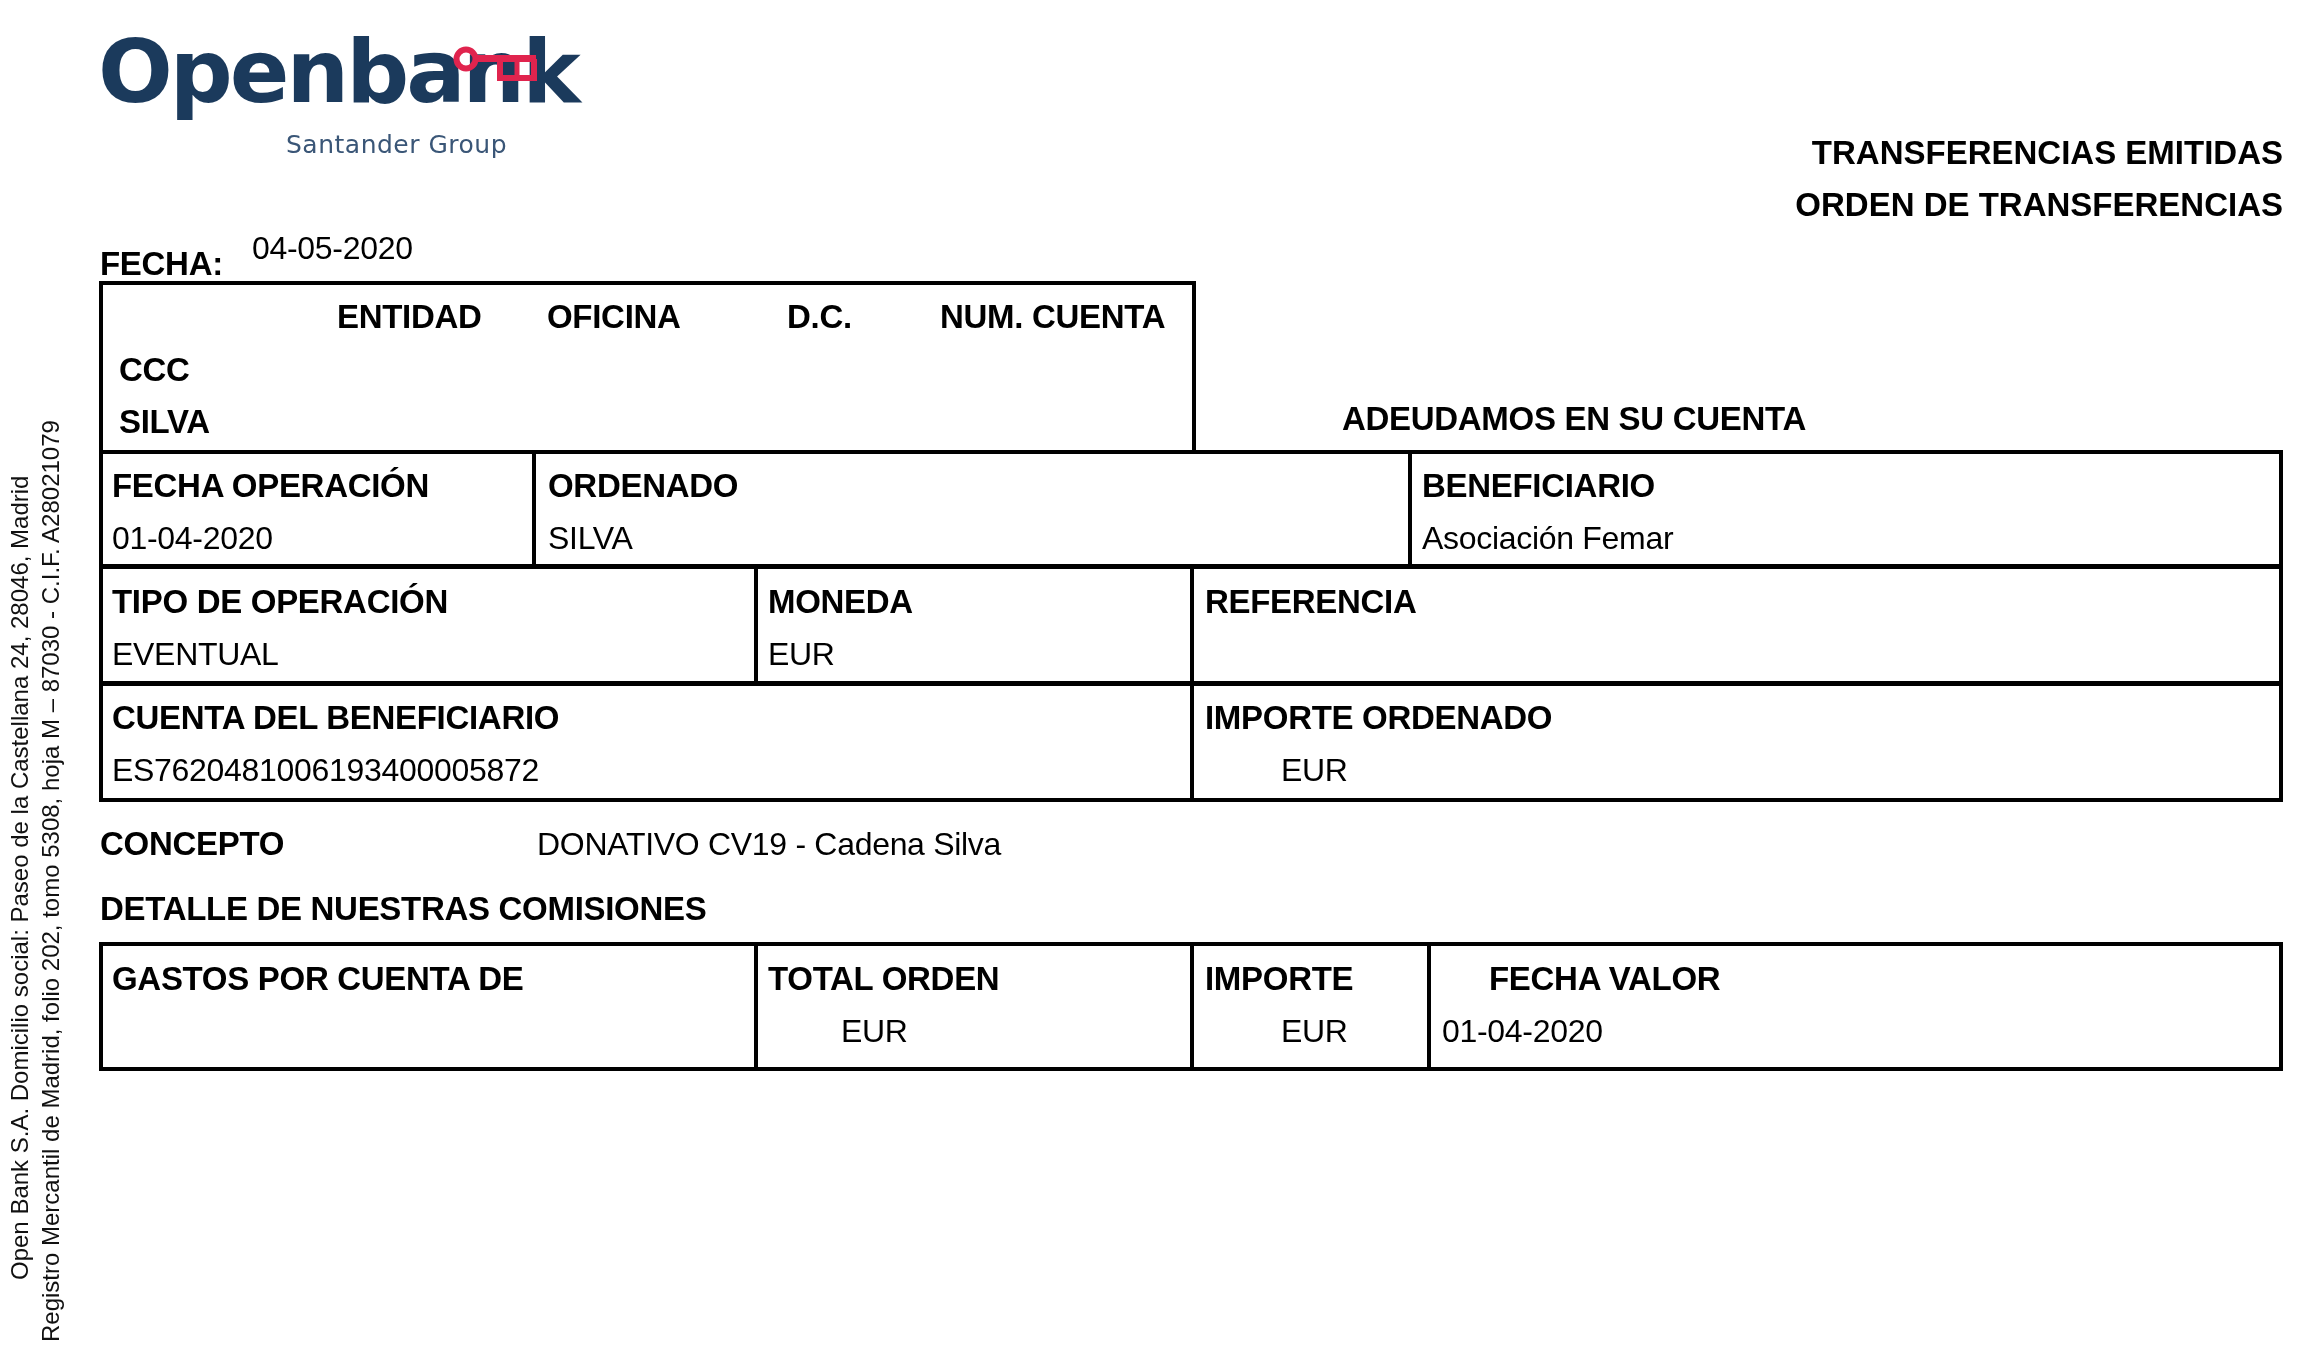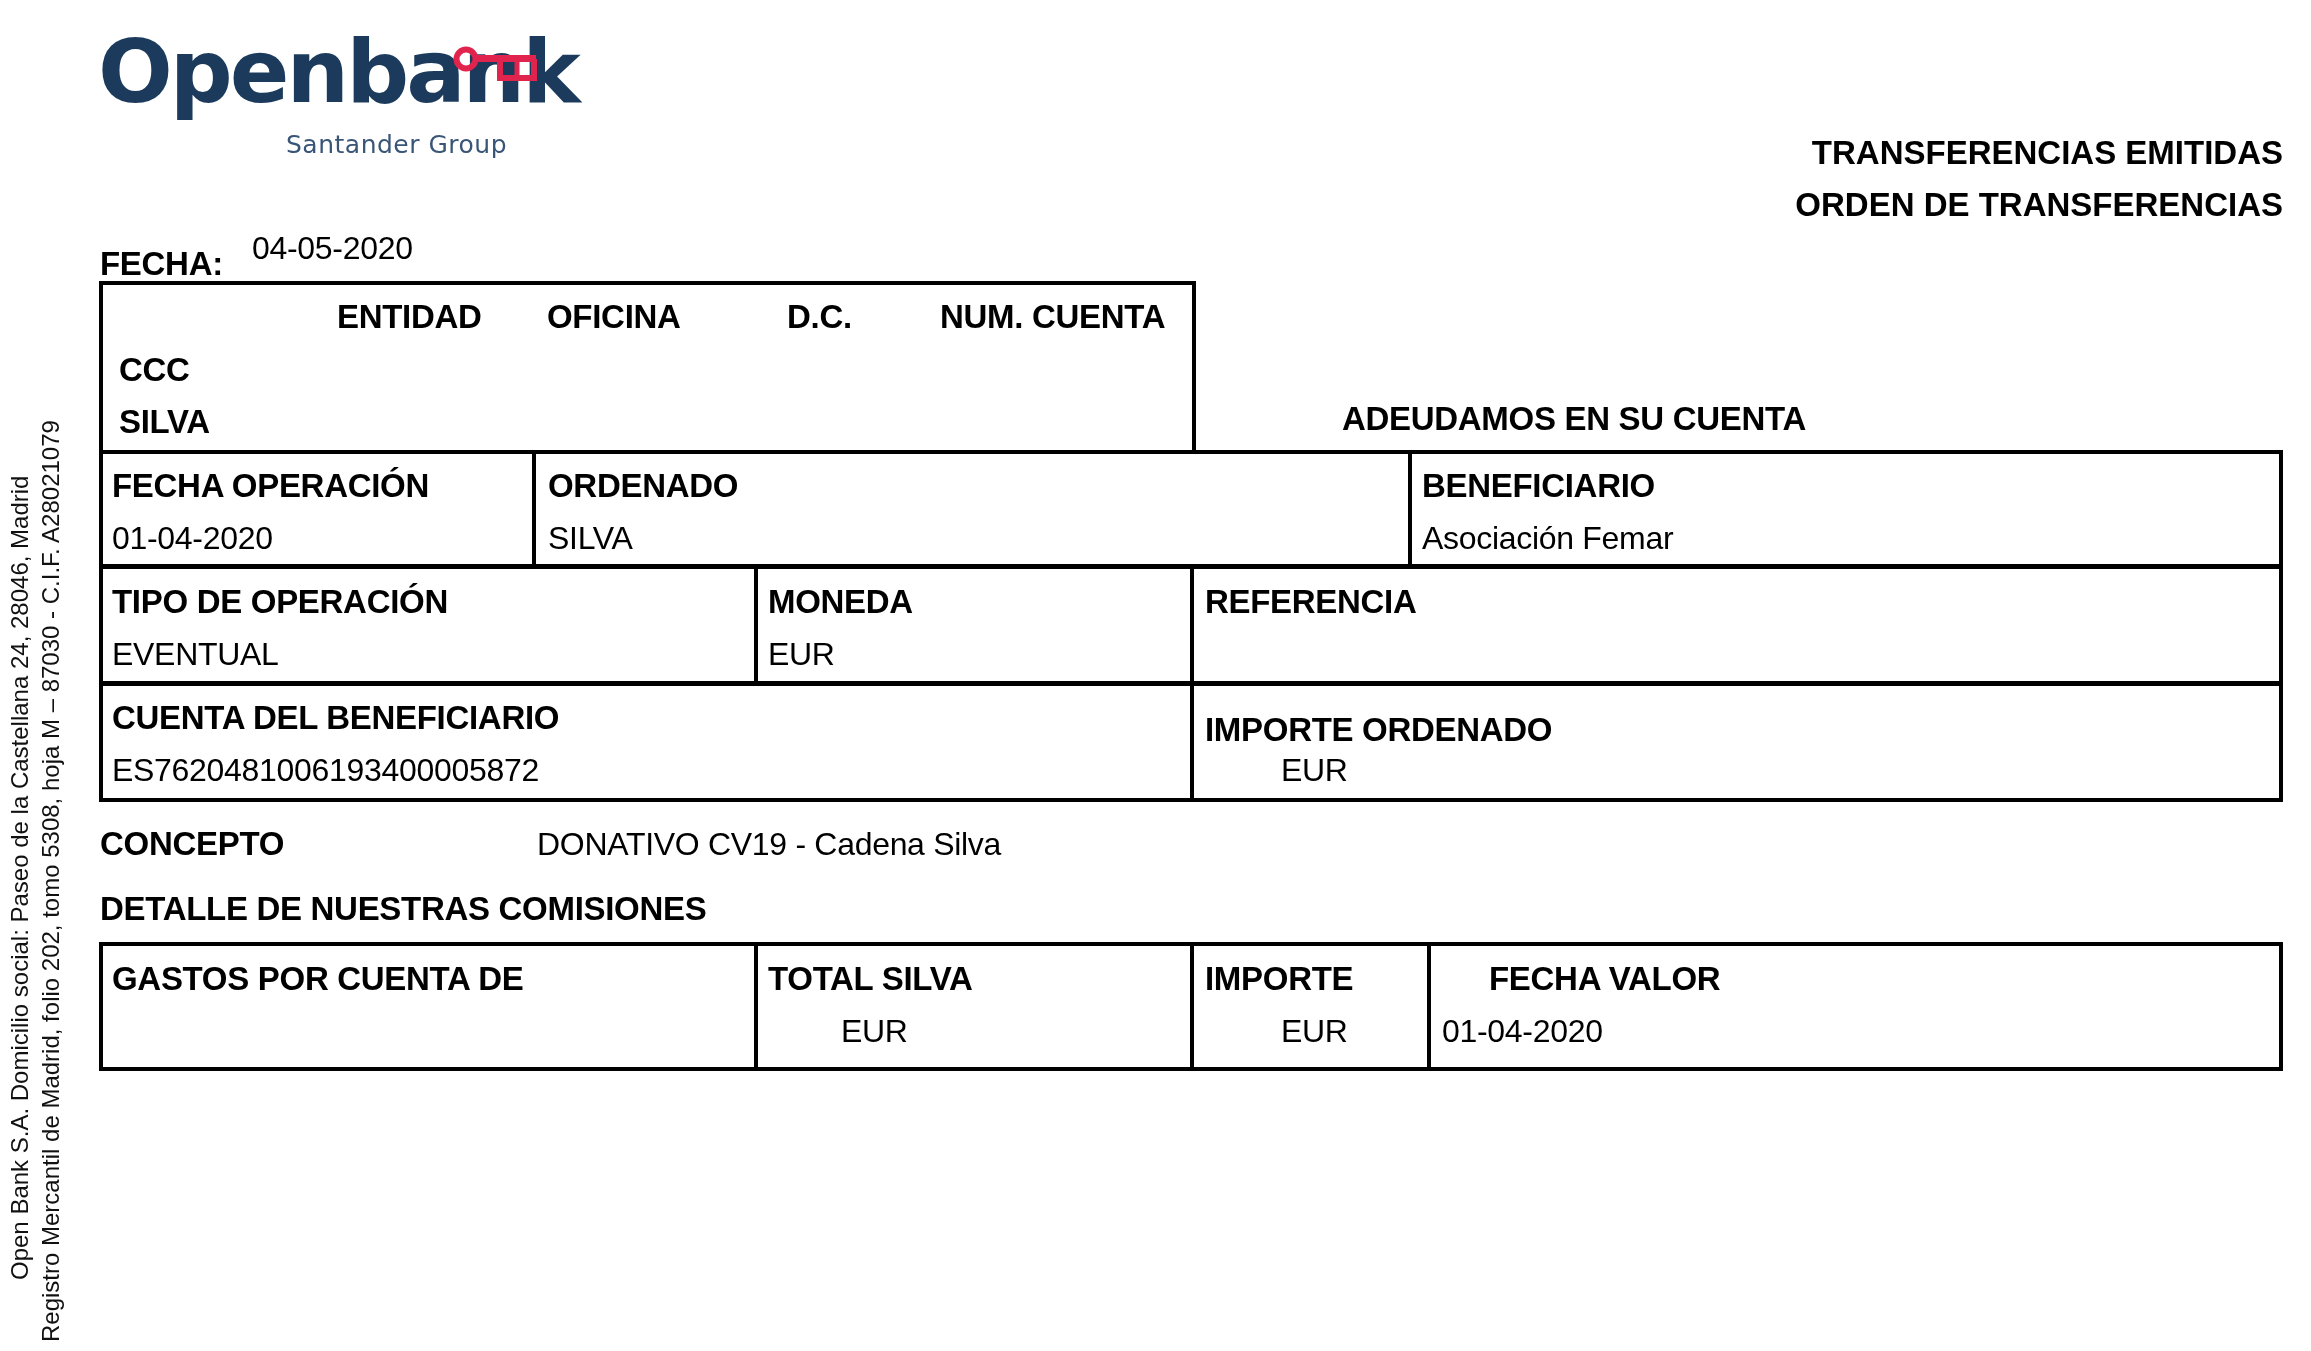--- a/index.html
+++ b/index.html
@@ -79,36 +79,36 @@
 
 <div class="abs lbl" style="left:112px; top:583px;">TIPO DE OPERACIÓN</div>
 <div class="abs val" style="left:112px; top:636px;">EVENTUAL</div>
 <div class="abs lbl" style="left:768px; top:583px;">MONEDA</div>
 <div class="abs val" style="left:768px; top:636px;">EUR</div>
 <div class="abs lbl" style="left:1205px; top:583px;">REFERENCIA</div>
 <div class="abs val" style="left:1205px; top:636px;"></div>
 
 <div class="abs lbl" style="left:112px; top:699px;">CUENTA DEL BENEFICIARIO</div>
 <div class="abs val" style="left:112px; top:752px;">ES7620481006193400005872</div>
-<div class="abs lbl" style="left:1205px; top:699px;margin-top:12px;">IMPORTE ORDENADO</div>
+<div class="abs lbl" style="left:1205px; top:699px;">IMPORTE ORDENADO</div>
 <div class="abs val" style="left:1281px; top:752px;">EUR</div>
 
 <div class="abs lbl" style="left:100px; top:825px;">CONCEPTO</div>
 <div class="abs val" style="left:537px; top:826px;text-align:center;">DONATIVO CV19 - Cadena Silva</div>
 
 <div class="abs lbl" style="left:100px; top:890px;">DETALLE DE NUESTRAS COMISIONES</div>
 
 <div class="box" style="left:99px; top:942px; width:2184px; height:129px;"></div>
 <div class="vline" style="left:754px; top:942px; height:128px;"></div>
 <div class="vline" style="left:1190px; top:942px; height:128px;"></div>
 <div class="vline" style="left:1427px; top:942px; height:128px;"></div>
 
 <div class="abs lbl" style="left:112px; top:960px;">GASTOS POR CUENTA DE</div>
 <div class="abs val" style="left:112px; top:1013px;"></div>
-<div class="abs lbl" style="left:768px; top:960px;">TOTAL SILVA</div>
+<div class="abs lbl" style="left:768px; top:960px;">TOTAL ORDEN</div>
 <div class="abs val" style="left:841px; top:1013px;">EUR</div>
 <div class="abs lbl" style="left:1205px; top:960px;">IMPORTE</div>
 <div class="abs val" style="left:1281px; top:1013px;">EUR</div>
 <div class="abs lbl" style="left:1442px; top:960px;margin-left:47px;">FECHA VALOR</div>
 <div class="abs val" style="left:1442px; top:1013px;">01-04-2020</div>
 
 <div class="side" style="left:6px; top:1280px;">Open Bank S.A. Domicilio social: Paseo de la Castellana 24, 28046, Madrid</div>
 <div class="side" style="left:37px; top:1342px;">Registro Mercantil de Madrid, folio 202, tomo 5308, hoja M – 87030 - C.I.F. A28021079</div>
 
 </body></html>

